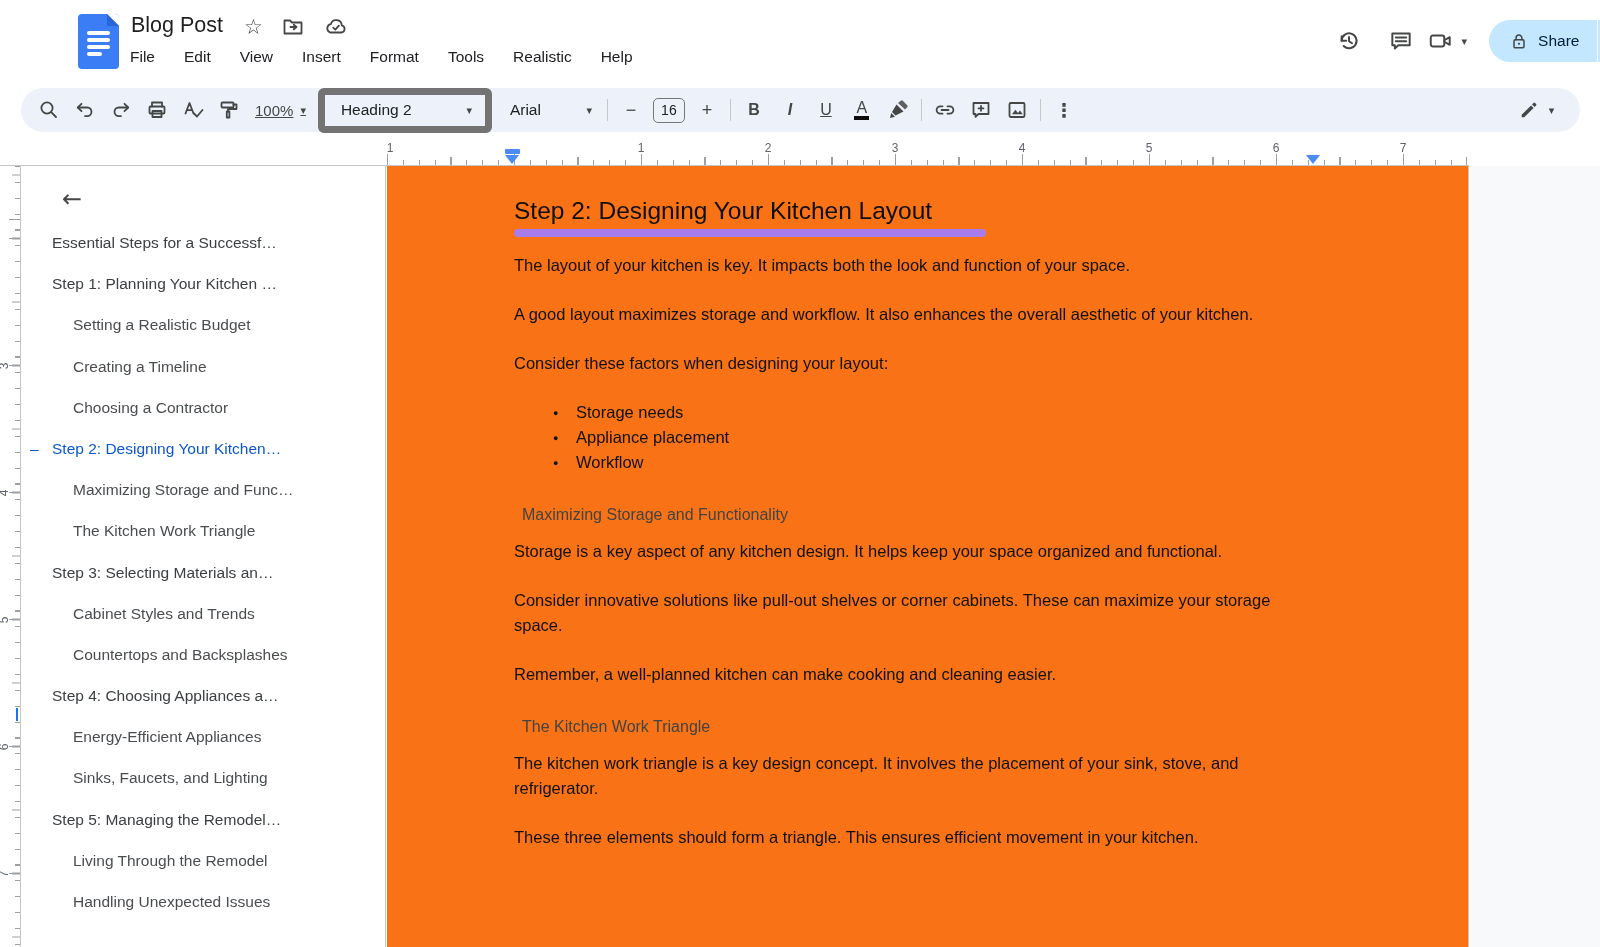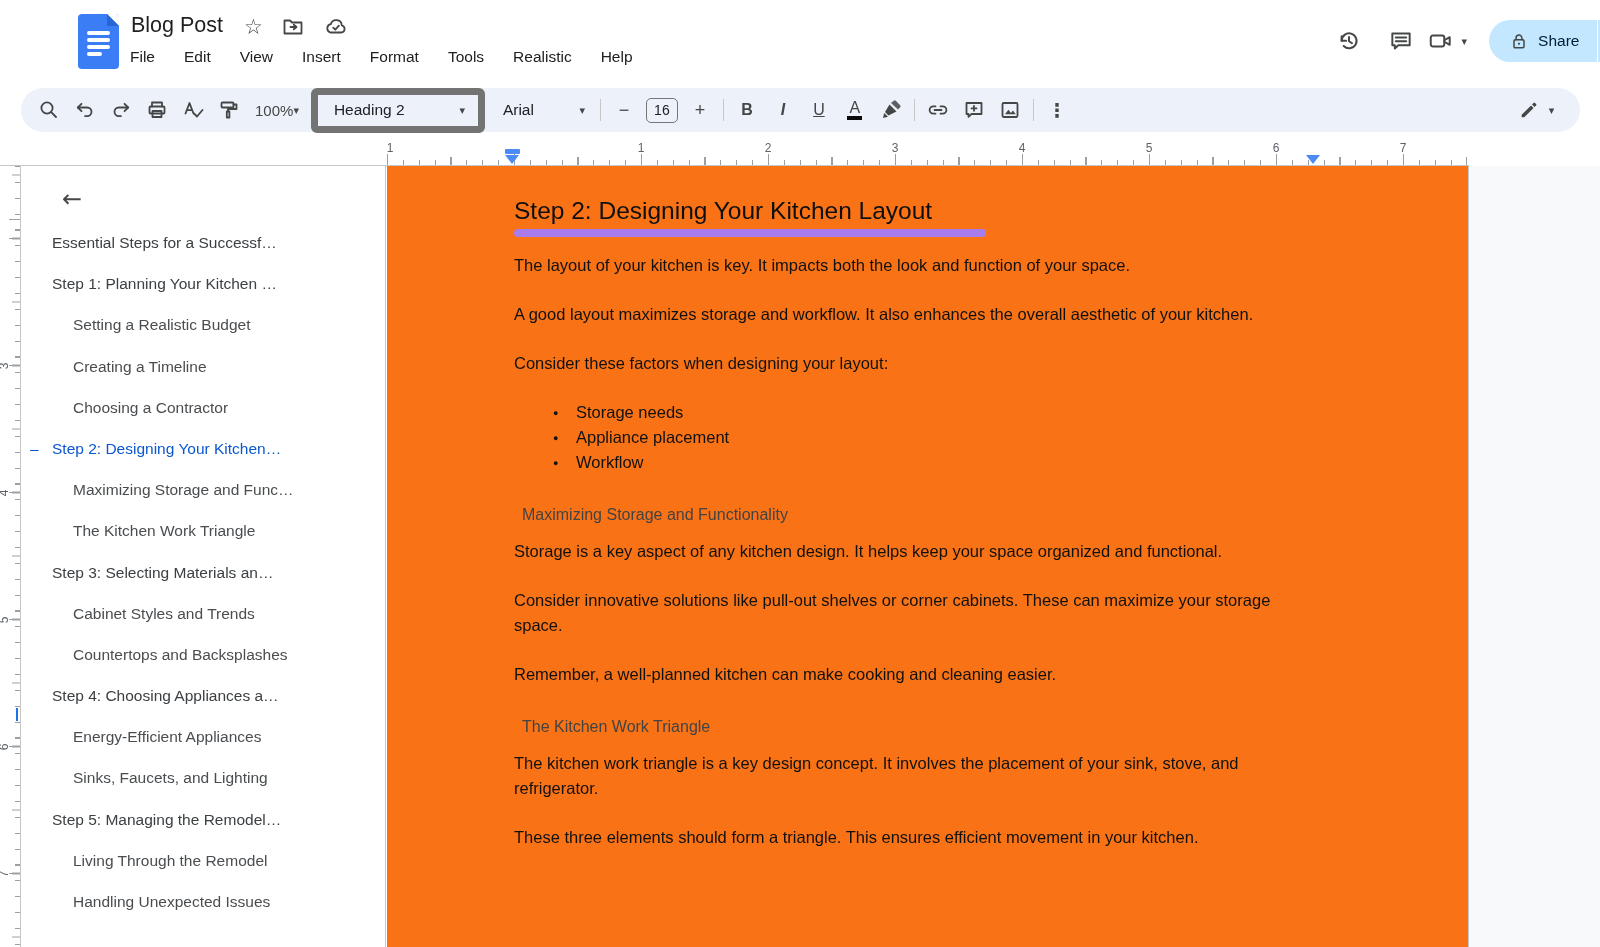--- a/index.html
+++ b/index.html
@@ -29,21 +29,21 @@
   .share-label { font-size:15.5px; color:#001d35; font-weight:500; }
   .share-divider { width:1px; height:42px; background:#fff; }
   .share-caret-btn { padding:0 16px; }
 
   
   .toolbar { position:absolute; left:21px; top:88px; width:1559px; height:44px;
     background:#edf2fa; border-radius:22px; display:flex; align-items:center; padding:0 10px; }
   .tbtn { min-width:36px; height:36px; border-radius:6px; display:flex; align-items:center;
     justify-content:center; color:#444746; }
   .tdiv { width:1px; height:22px; background:#c7c7c7; margin:0 5px; }
-  .zoom-ctl { display:flex; align-items:center; padding:0 8px; font-size:15px; color:#444746; }
+  .zoom-ctl { display:flex; align-items:center; gap:7px; padding:0 8px; font-size:15px; color:#444746;text-decoration:underline; }
   .style-box { height:45px; border:7px solid #737373; border-radius:6px; display:flex; align-items:center;
     justify-content:space-between; width:174px; padding:0 13px 0 16px; margin:0 4px; background:#edf2fa; }
   .style-label { font-size:15.5px; color:#202124; }
   .font-ctl { display:flex; align-items:center; justify-content:space-between; width:106px; padding:0 10px 0 14px;
     font-size:15.5px; color:#202124; }
   .size-box { width:32px; height:25px; border:1.5px solid #747775; border-radius:5px; display:flex;
     align-items:center; justify-content:center; font-size:14px; color:#202124; margin:0 4px; }
   .pm { font-size:18px; color:#444746; width:28px; text-align:center; }
   .fmt-letter { font-size:16px; color:#444746; }
   .bold-b { font-weight:700; }

